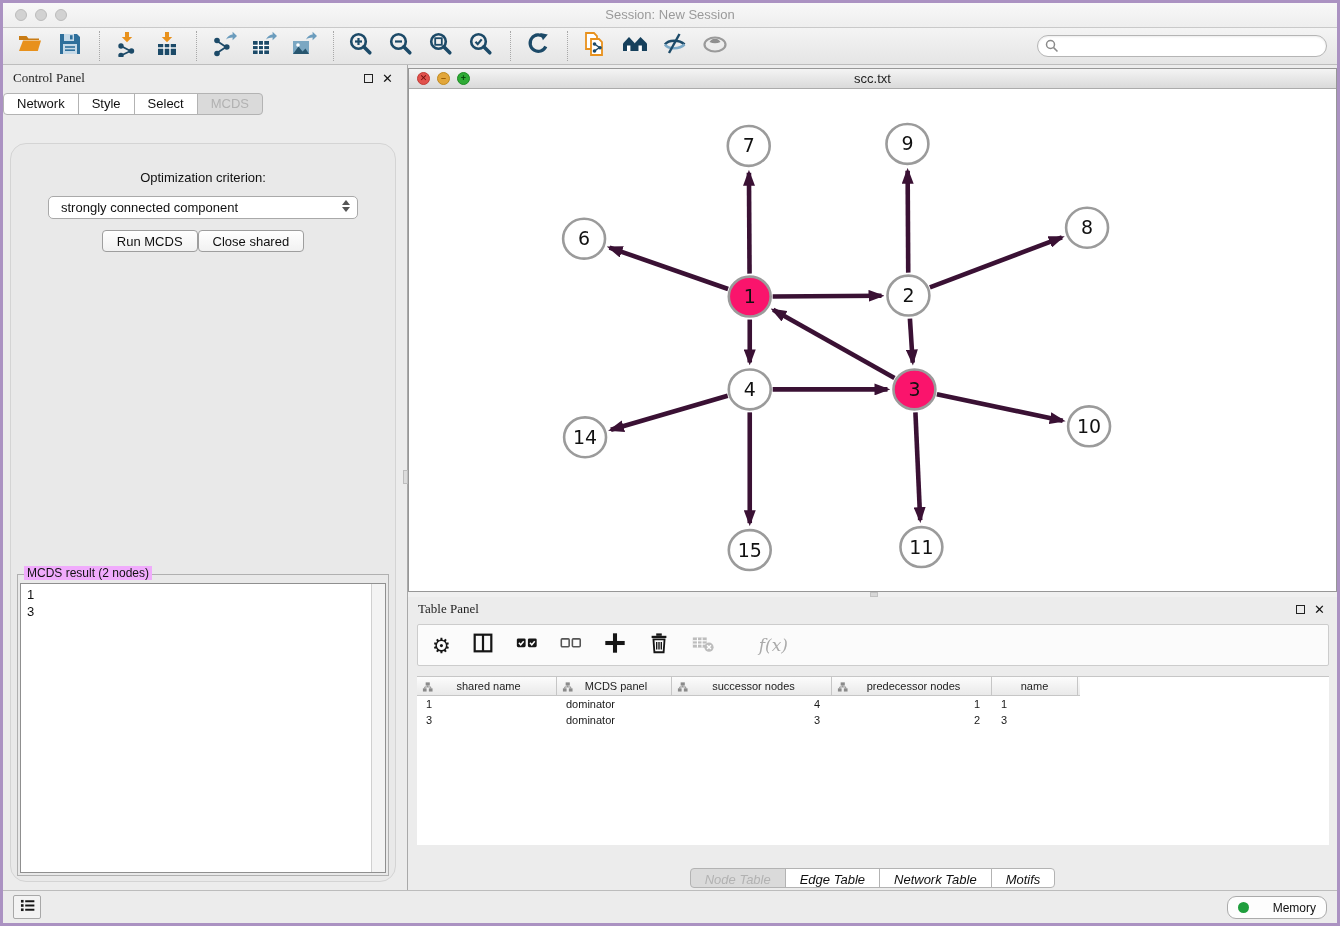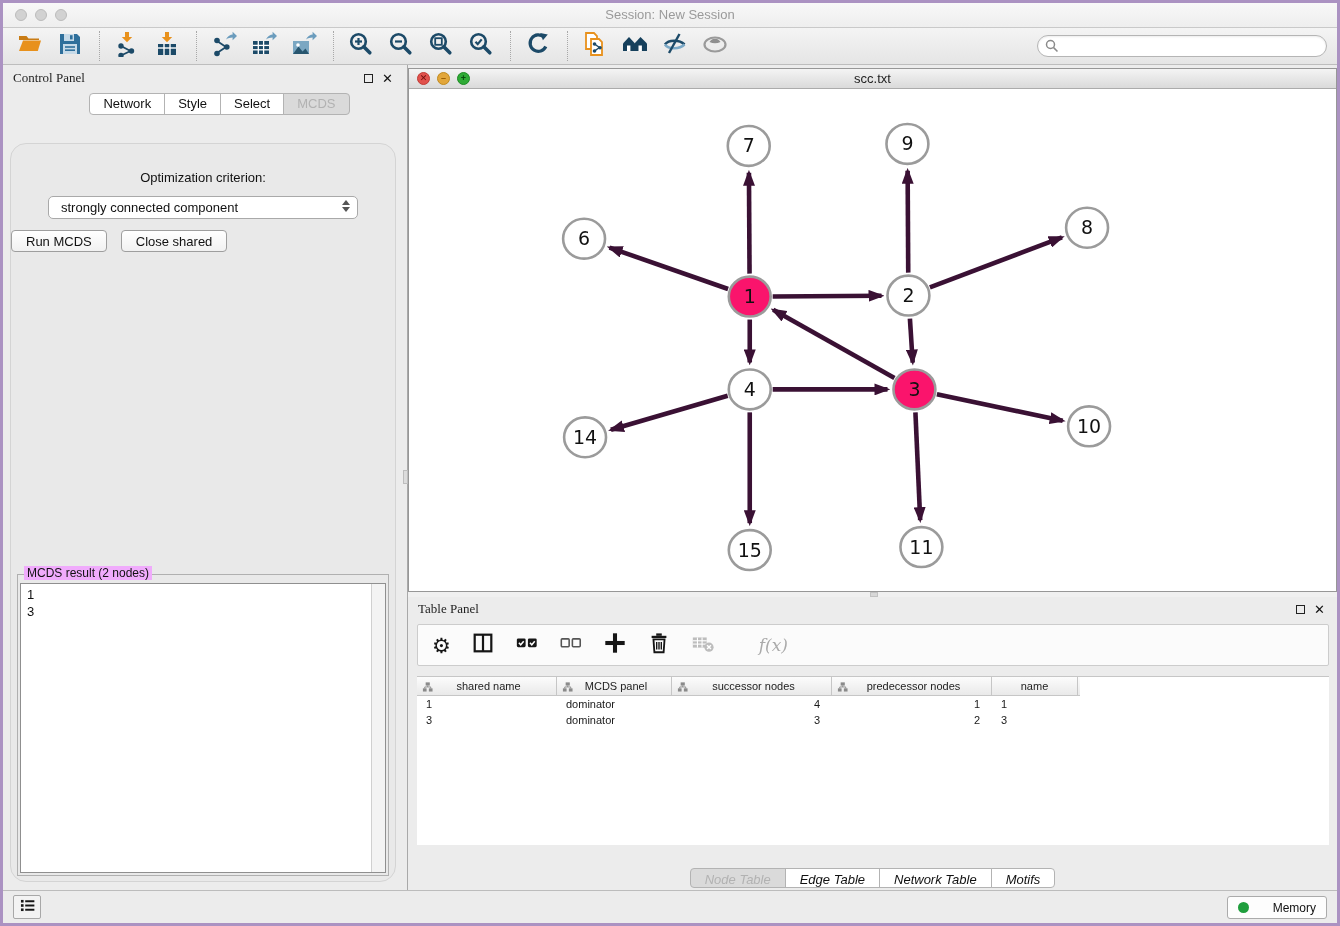--- a/index.html
+++ b/index.html
@@ -26,36 +26,36 @@
     background:#fff; padding-left:26px; font-size:12px; outline:none; box-shadow:inset 0 1px 2px rgba(0,0,0,.08); }
   .search-mag { position:absolute; left:8px; top:4px; }
 
   
   .control-panel { position:absolute; left:0; top:62px; width:400px; bottom:33px; }
   .cp-header { height:26px; display:flex; align-items:center; padding:0 10px; }
   .cp-title { font-size:13px; color:#1e1e1e;font-family:Liberation Serif, serif; }
   .panel-icons { margin-left:auto; display:flex; gap:9px; align-items:center; }
   .float-ic { width:9px; height:9px; border:1.5px solid #222; display:inline-block; }
   .close-ic { font-size:13px; font-weight:700; color:#111; line-height:1; }
-  .seg-tabs { display:flex; justify-content:center; margin-top:2px; position:relative; z-index:2;padding-left:33px; }
+  .seg-tabs { display:flex; margin-top:2px; position:relative; z-index:2; }
   .seg-tab { font-size:13px; color:#111; background:#fff; border:1px solid #b3b3b3; padding:2px 13px 3px;
     margin-left:-1px; line-height:15px; }
   .seg-tab:first-child { border-radius:4px 0 0 4px; margin-left:0; }
   .seg-tab:last-child { border-radius:0 4px 4px 0; }
   .seg-tab.active { background:#dadada; color:#b2b2b2; }
   .cp-body { position:absolute; left:7px; right:7px; top:50px; bottom:8px;
     background:#e9e9e9; border:1px solid #d4d4d4; border-radius:16px;margin-top:28px; }
   .opt-label { text-align:center; font-size:13px; color:#111; margin-top:26px; }
   .dropdown { position:relative; width:310px; height:23px; margin:11px auto 0; background:#fff;
     border:1px solid #a9a9a9; border-radius:5px; font-size:13px; color:#111;
     display:flex; align-items:center; padding-left:12px; }
   .dd-stepper { position:absolute; right:7px; top:3px; display:flex; flex-direction:column; gap:2px; }
   .dd-up { width:0; height:0; border-left:4px solid transparent; border-right:4px solid transparent; border-bottom:5px solid #555; }
   .dd-down { width:0; height:0; border-left:4px solid transparent; border-right:4px solid transparent; border-top:5px solid #555; }
-  .cp-buttons { display:flex; gap:14px; margin-top:11px; }
+  .cp-buttons { display:flex; justify-content:center; margin-top:11px; }
   .btn { height:22px; padding:0 14px; font-size:13px; color:#111; background:linear-gradient(#ffffff,#f1f1f1);
     border:1px solid #9e9e9e; border-radius:4px; display:flex; align-items:center; }
   .result-fs { position:absolute; left:6px; right:6px; top:430px; bottom:5px;
     border:1px solid #b0b0b0; }
   .result-legend { position:absolute; top:-9px; left:6px; background:#f0abfc; padding:0 3px; font-size:12px; color:#111; }
   .result-area { position:absolute; left:2px; right:2px; top:8px; bottom:2px; background:#fff;
     border:1px solid #8f8f8f; }
   .result-text { position:absolute; left:6px; top:2px; right:18px; font-size:13px; line-height:17px;
     color:#111; white-space:pre-line; }
   .result-scroll { position:absolute; right:0; top:0; bottom:0; width:14px; background:#f3f3f3; border-left:1px solid #d0d0d0; }
@@ -99,21 +99,21 @@
   .trow { display:flex; height:16px; }
   .td { font-size:11px; color:#1a1a1a; line-height:16px; overflow:hidden; white-space:nowrap; }
   .tp-tabs { position:absolute; left:0; right:0; bottom:2px; display:flex; justify-content:center; }
   .tp-tabs .seg-tab { padding:3px 14px 0;font-style:italic; }
 
   
   .statusbar { position:absolute; left:0; right:0; bottom:0; height:33px; background:#ececec; border-top:1px solid #bcbcbc; }
   .status-left-btn { position:absolute; left:10px; top:4px; width:28px; height:24px; background:#f3f3f3;
     border:1px solid #a8a8a8; border-radius:2px; display:flex; align-items:center; justify-content:center; }
   .memory-btn { position:absolute; right:10px; top:5px; height:23px; background:#fdfdfd; border:1px solid #ababab;
-    border-radius:3px; display:flex; align-items:center; gap:24px; padding:0 10px; }
+    border-radius:9px; display:flex; align-items:center; gap:24px; padding:0 10px; }
   .mem-dot { width:11px; height:11px; border-radius:50%; background:#1f9e3d; }
   .mem-label { font-size:12px; color:#111; }
 </style>
 </head>
 <body>
 
 <div id="app">
 <div id="inner">
 
   <div class="titlebar">

